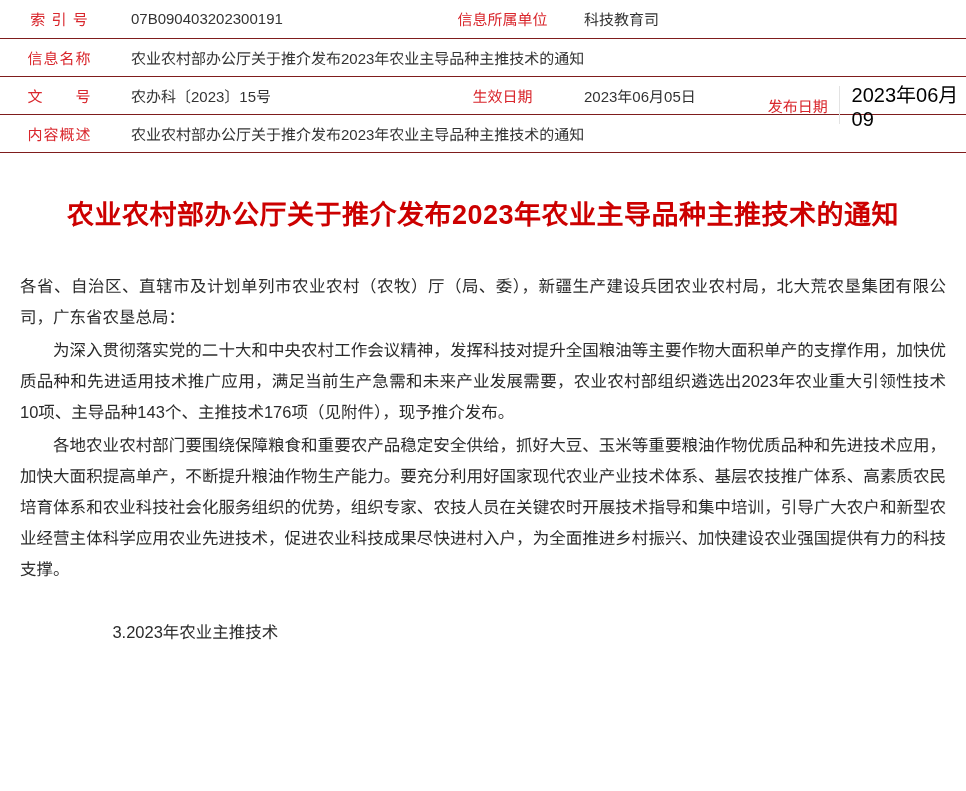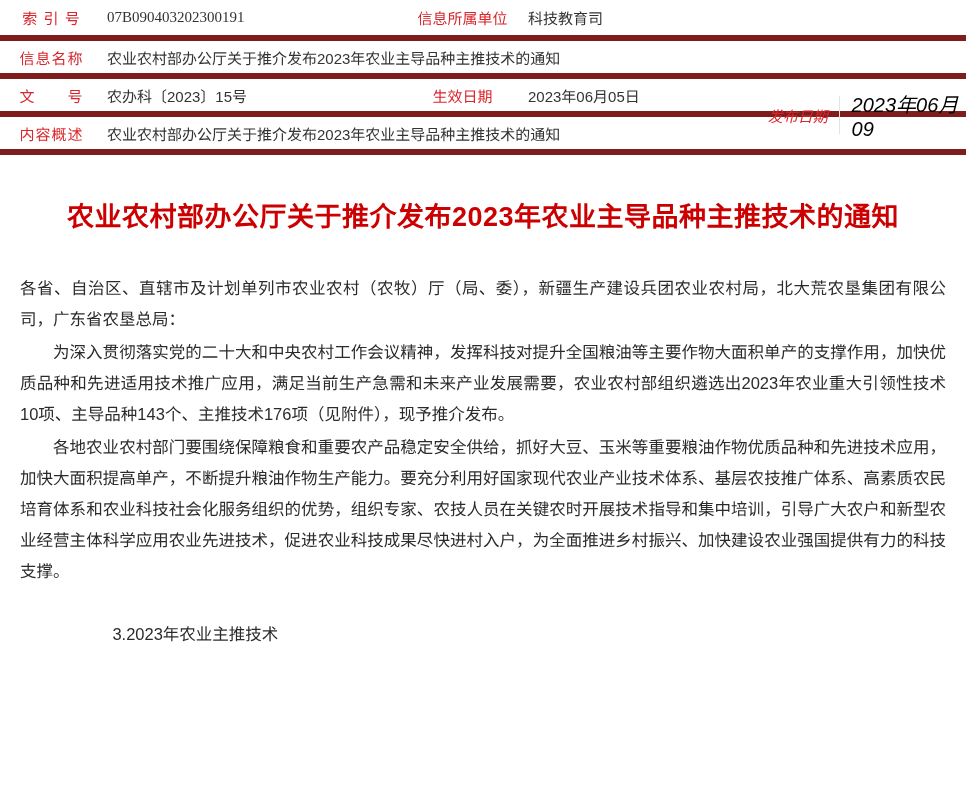--- a/index.html
+++ b/index.html
@@ -19,22 +19,22 @@
   .meta-table {
     width: 966px;
     border-collapse: collapse;
     table-layout: fixed;
     font-size: 15px;
   }
   .meta-table tr {
     height: 38px;
   }
   .meta-table td {
-    border-bottom: 6px solid #7f1d1d;
-    padding: 0 4px;
+    border-bottom: 1px solid #7f1d1d;
+    padding: 0 12px;
     vertical-align: middle;
     white-space: nowrap;
     overflow: hidden;
   }
   .meta-label {
     color: #d9262c;
     text-align: center;
     font-size: 15px;
     letter-spacing: 1px;
   }
@@ -108,42 +108,42 @@
     text-indent: 5.6em;
   }
 </style>
 </head>
 <body>
 
 <table class="meta-table">
   <tbody>
     <tr>
       <td class="meta-label" style="width:95px;">索 引 号</td>
-      <td class="meta-value" style="width:290px;font-family:Liberation Serif, serif;">07B090403202300191</td>
+      <td class="meta-value" style="width:290px;">07B090403202300191</td>
       <td class="meta-label wide" style="width:115px;">信息所属单位</td>
       <td class="meta-value">科技教育司</td>
     </tr>
     <tr>
       <td class="meta-label" style="width:95px;">信息名称</td>
       <td class="meta-value" colspan="3">农业农村部办公厅关于推介发布2023年农业主导品种主推技术的通知</td>
     </tr>
     <tr>
       <td class="meta-label" style="width:95px;">文　　号</td>
       <td class="meta-value" style="width:290px;">农办科〔2023〕15号</td>
       <td class="meta-label wide" style="width:115px;">生效日期</td>
       <td class="meta-value" style="width:0;">2023年06月05日</td>
     </tr>
     <tr>
       <td class="meta-label" style="width:95px;">内容概述</td>
       <td class="meta-value" colspan="3">农业农村部办公厅关于推介发布2023年农业主导品种主推技术的通知</td>
     </tr>
   </tbody>
 </table>
 
-<div style="position:absolute; top:96px; left:757px; width:209px; height:38px; display:flex; align-items:center; pointer-events:none;font-style:italic;">
+<div style="position:absolute; top:86px; left:757px; width:209px; height:38px; display:flex; align-items:center; pointer-events:none;">
   <span style="color:#d9262c; font-size:15px; width:92px; text-align:center;">发布日期</span>
   <span style="border-left:1px solid #e3e3e3; height:38px; margin-right:12px;"></span>
   <span style="color:#000000; font-size:20px;">2023年06月09</span>
 </div>
 
 <div class="article">
 
   <h1 class="doc-title">农业农村部办公厅关于推介发布2023年农业主导品种主推技术的通知</h1>
 
 

